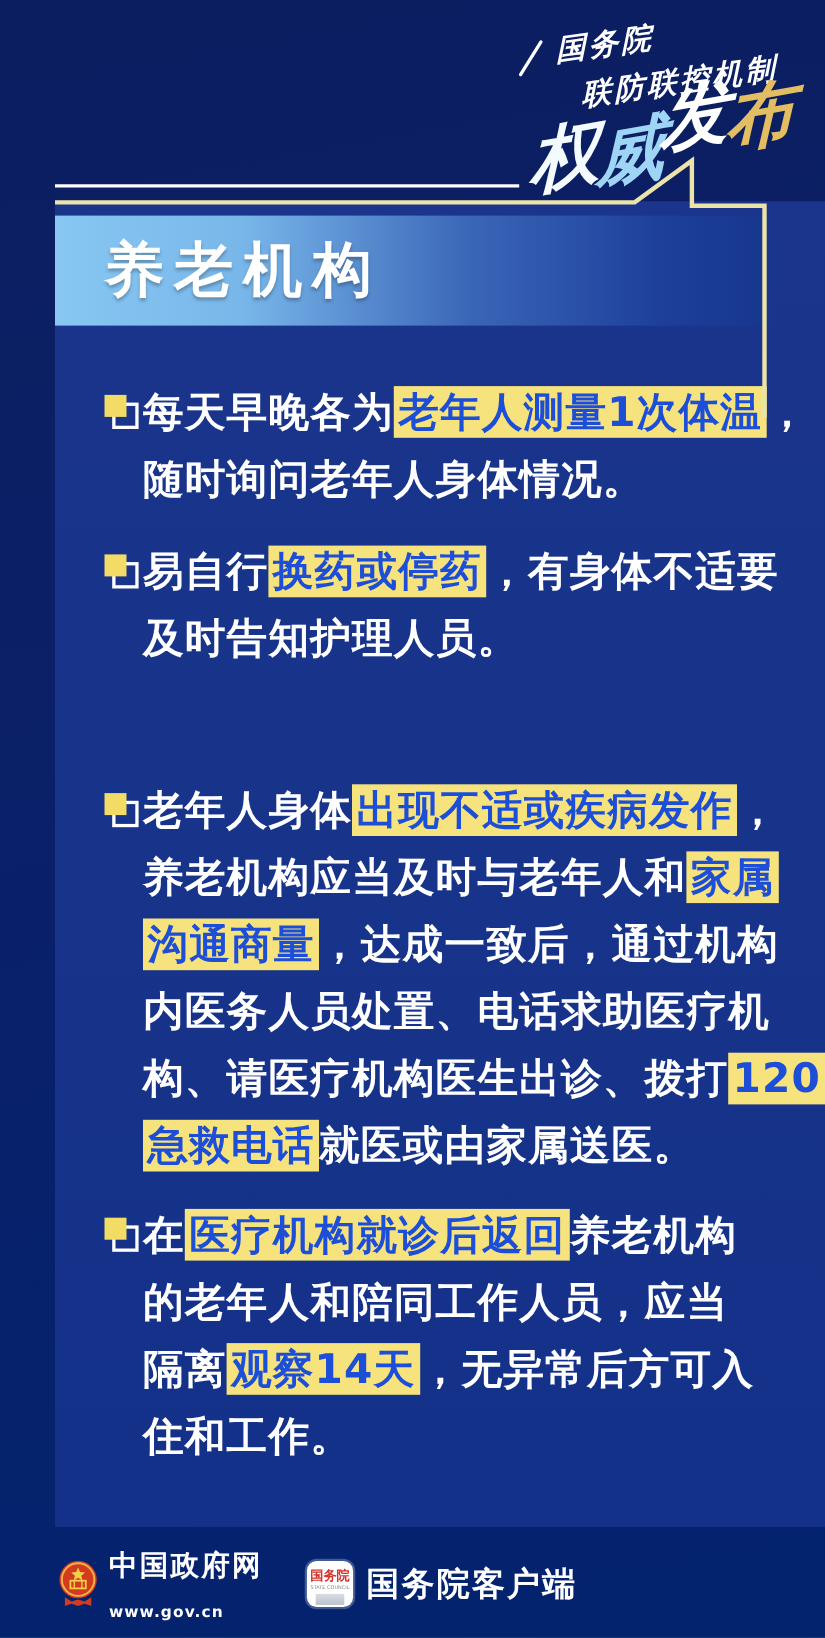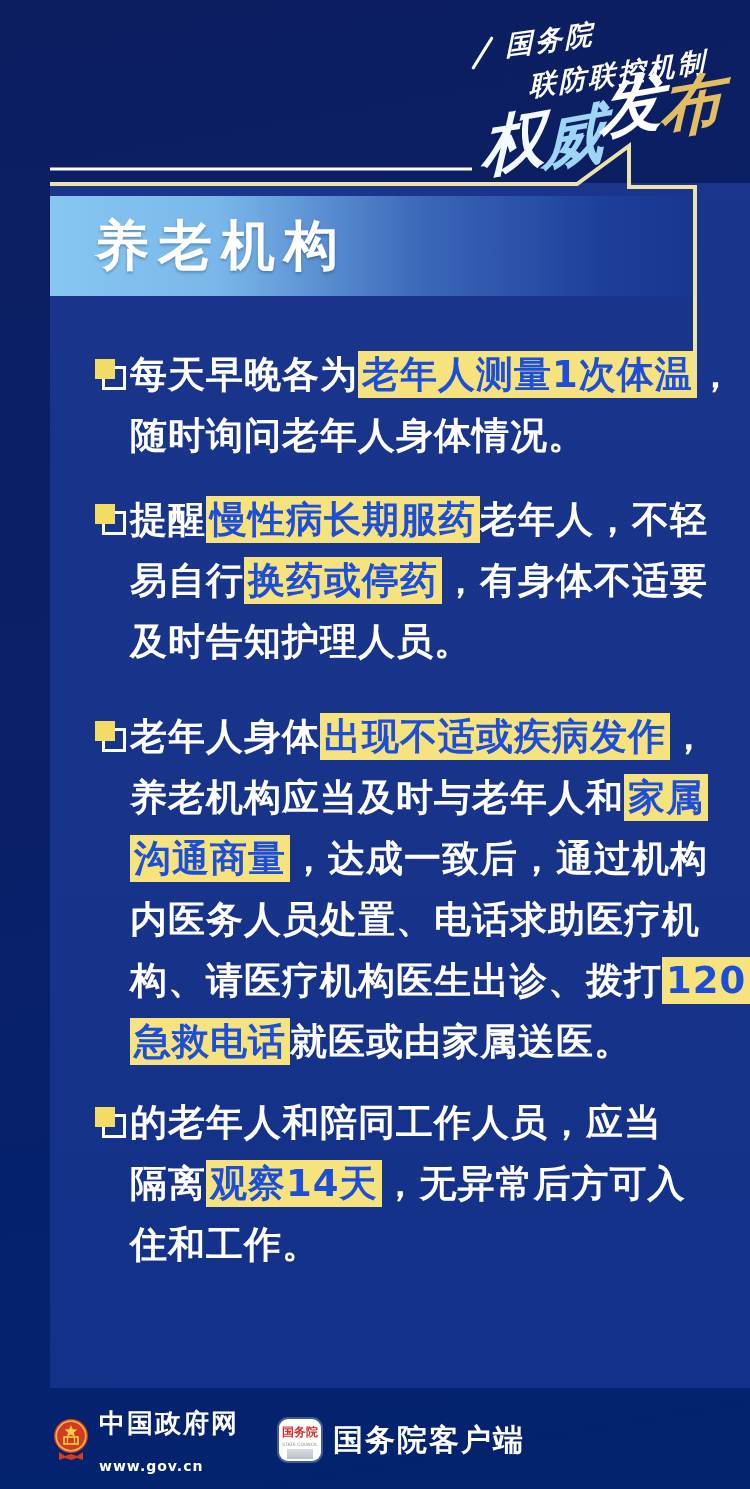--- a/index.html
+++ b/index.html
@@ -69,39 +69,39 @@
       <div class="bullet" style="top: 161px;">
         <span class="bmark"></span>
         <div class="blines">
           <div class="bline">每天早晚各为<span class="hl">老年人测量1次体温</span>，</div>
           <div class="bline">随时询问老年人身体情况。</div>
         </div>
       </div>
       <div class="bullet" style="top: 306px;">
         <span class="bmark"></span>
         <div class="blines">
-          <div class="bline">提醒<span class="hl">慢性病长期服药</span>老年人，不轻</div>
           <div class="bline">易自行<span class="hl">换药或停药</span>，有身体不适要</div>
           <div class="bline">及时告知护理人员。</div>
         </div>
       </div>
       <div class="bullet" style="top: 523px; justify-content: flex-end;">
         <span class="bmark"></span>
         <div class="blines">
           <div class="bline">老年人身体<span class="hl">出现不适或疾病发作</span>，</div>
           <div class="bline">养老机构应当及时与老年人和<span class="hl">家属</span></div>
           <div class="bline"><span class="hl">沟通商量</span>，达成一致后，通过机构</div>
           <div class="bline">内医务人员处置、电话求助医疗机</div>
           <div class="bline">构、请医疗机构医生出诊、拨打<span class="hl">120</span></div>
           <div class="bline"><span class="hl">急救电话</span>就医或由家属送医。</div>
         </div>
       </div>
       <div class="bullet" style="top: 909px;">
         <span class="bmark"></span>
         <div class="blines">
+          <div class="bline">在<span class="hl">医疗机构就诊后返回</span>养老机构</div>
           <div class="bline">的老年人和陪同工作人员，应当</div>
           <div class="bline">隔离<span class="hl">观察14天</span>，无异常后方可入</div>
           <div class="bline">住和工作。</div>
         </div>
       </div>
     </div>
 </div>
 
 <svg class="borders" width="750" height="1489">
   <line x1="50" y1="169" x2="472" y2="169" stroke="#ffffff" stroke-width="3"></line>

